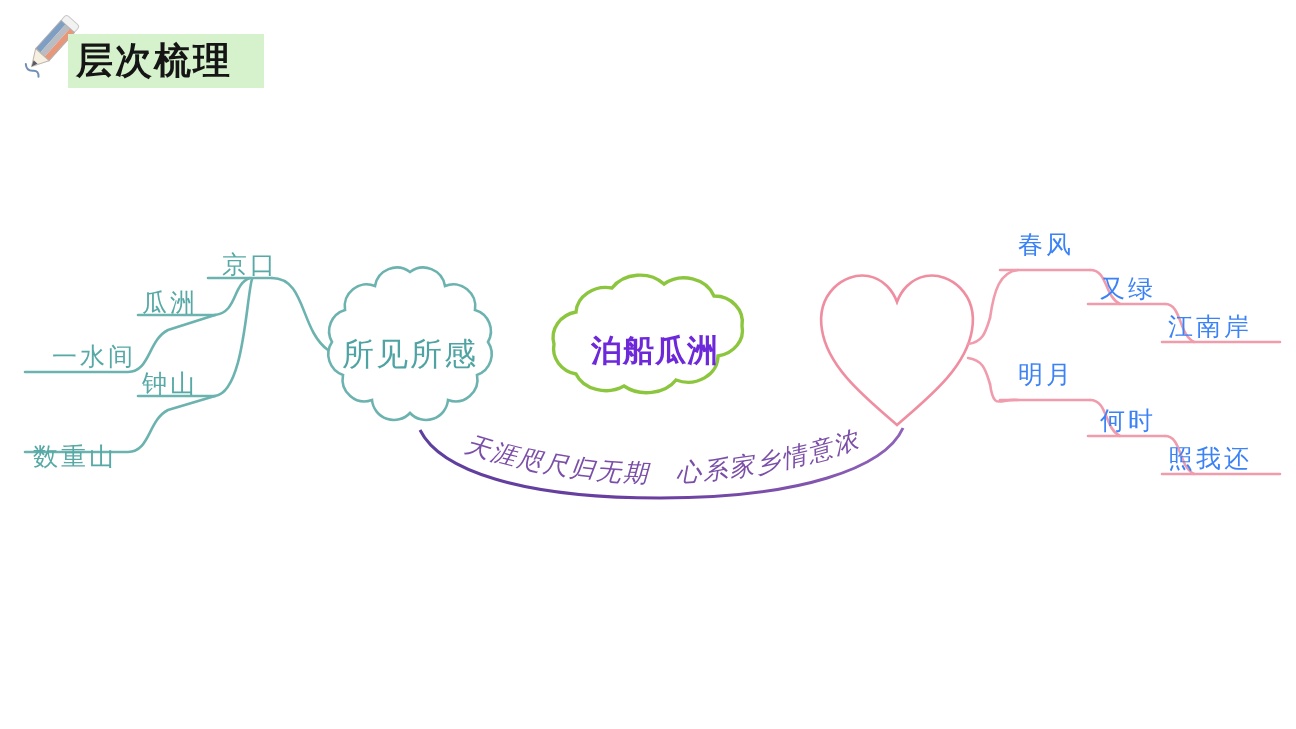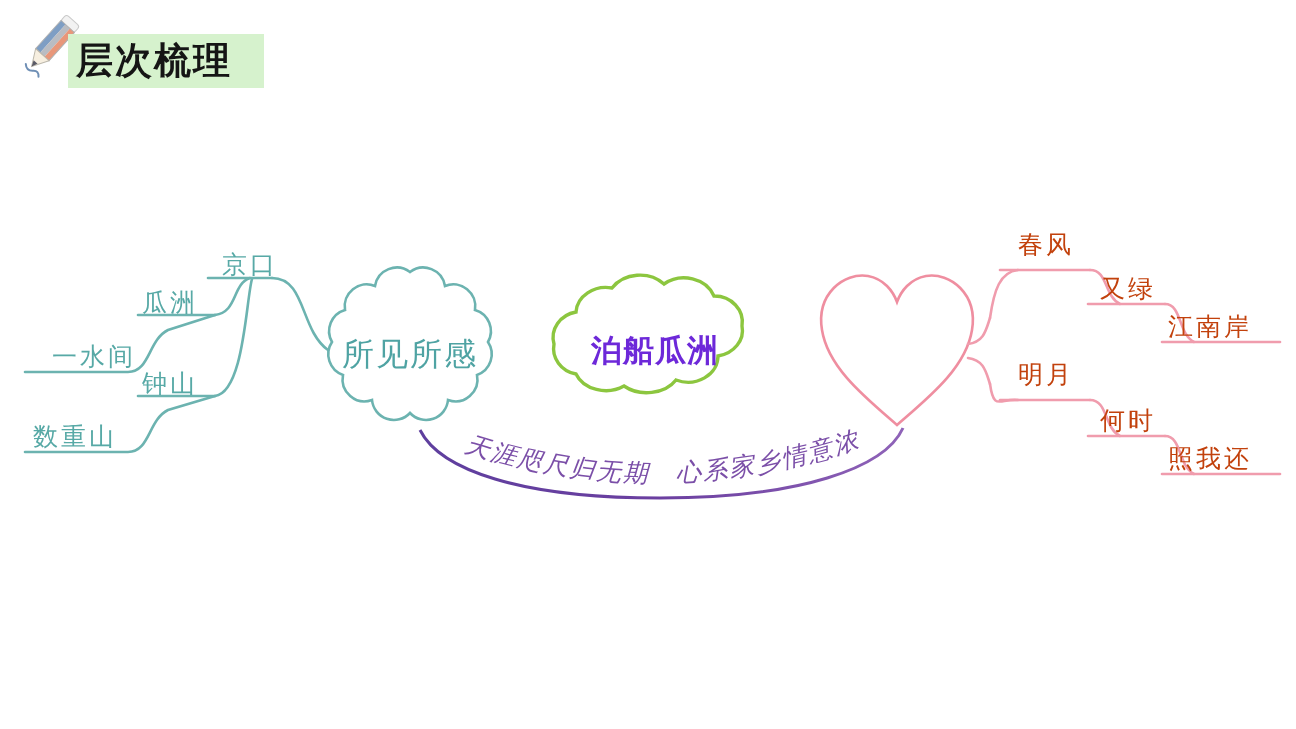--- a/index.html
+++ b/index.html
@@ -70,21 +70,21 @@
   .node-label {
     position: absolute;
     white-space: nowrap;
     font-family: "Liberation Serif", "DejaVu Serif", serif;
   }
   .branch-label {
     font-size: 25px;
     letter-spacing: 3px;
   }
   .teal-label { color: #57a9a6; }
-  .pink-label { color: #c2410c; text-align: center; }
+  .pink-label { color: #3b82f6; text-align: center; }
 
   .shape-label {
     position: absolute;
     white-space: nowrap;
     text-align: center;
     font-family: "Liberation Serif", "DejaVu Serif", serif;
   }
   #label-center {
     font-family: Liberation Sans, sans-serif;
     font-weight: bold;
@@ -252,21 +252,21 @@
 
 
   <div class="node-label branch-label teal-label" style="left:222px; top:248px;">京口</div>
 
   <div class="node-label branch-label teal-label" style="left:142px; top:286px;">瓜洲</div>
 
   <div class="node-label branch-label teal-label" style="left:52px; top:340px;font-family:Liberation Serif, serif;">一水间</div>
 
   <div class="node-label branch-label teal-label" style="left:142px; top:367px;">钟山</div>
 
-  <div class="node-label branch-label teal-label" style="left:33px; top:420px;">数重山</div>
+  <div class="node-label branch-label teal-label" style="left:33px; top:440px;">数重山</div>
 
   <div class="node-label branch-label pink-label" style="left:1018px; top:228px;">春风</div>
 
   <div class="node-label branch-label pink-label" style="left:1100px; top:272px;">又绿</div>
 
   <div class="node-label branch-label pink-label" style="left:1168px; top:310px;">江南岸</div>
 
   <div class="node-label branch-label pink-label" style="left:1018px; top:358px;">明月</div>
 
   <div class="node-label branch-label pink-label" style="left:1100px; top:404px;">何时</div>

